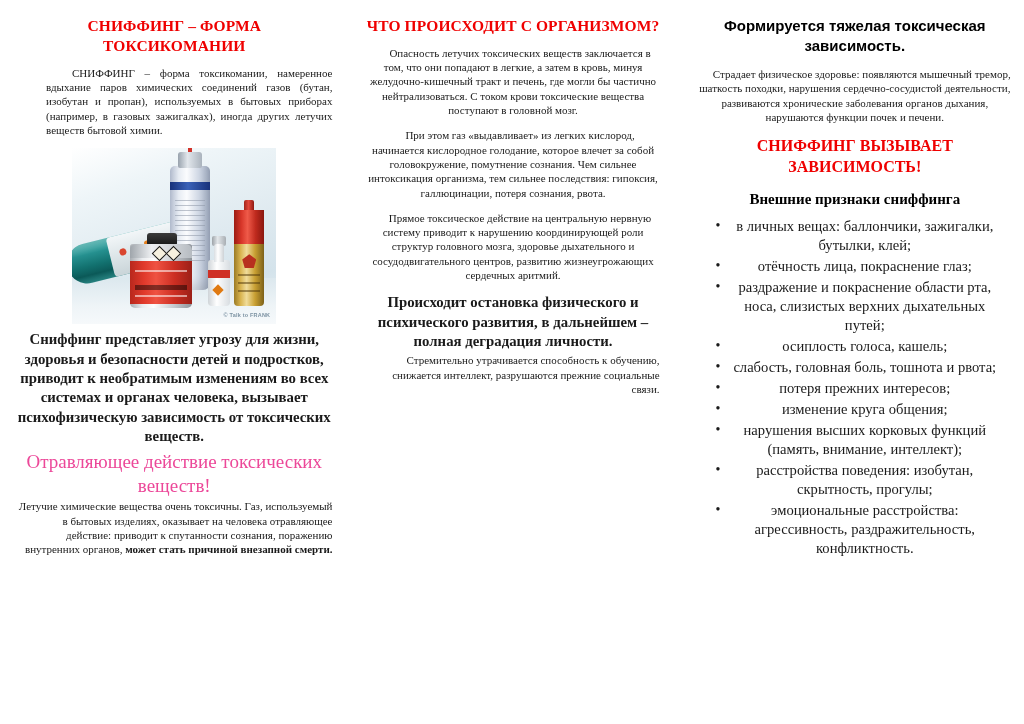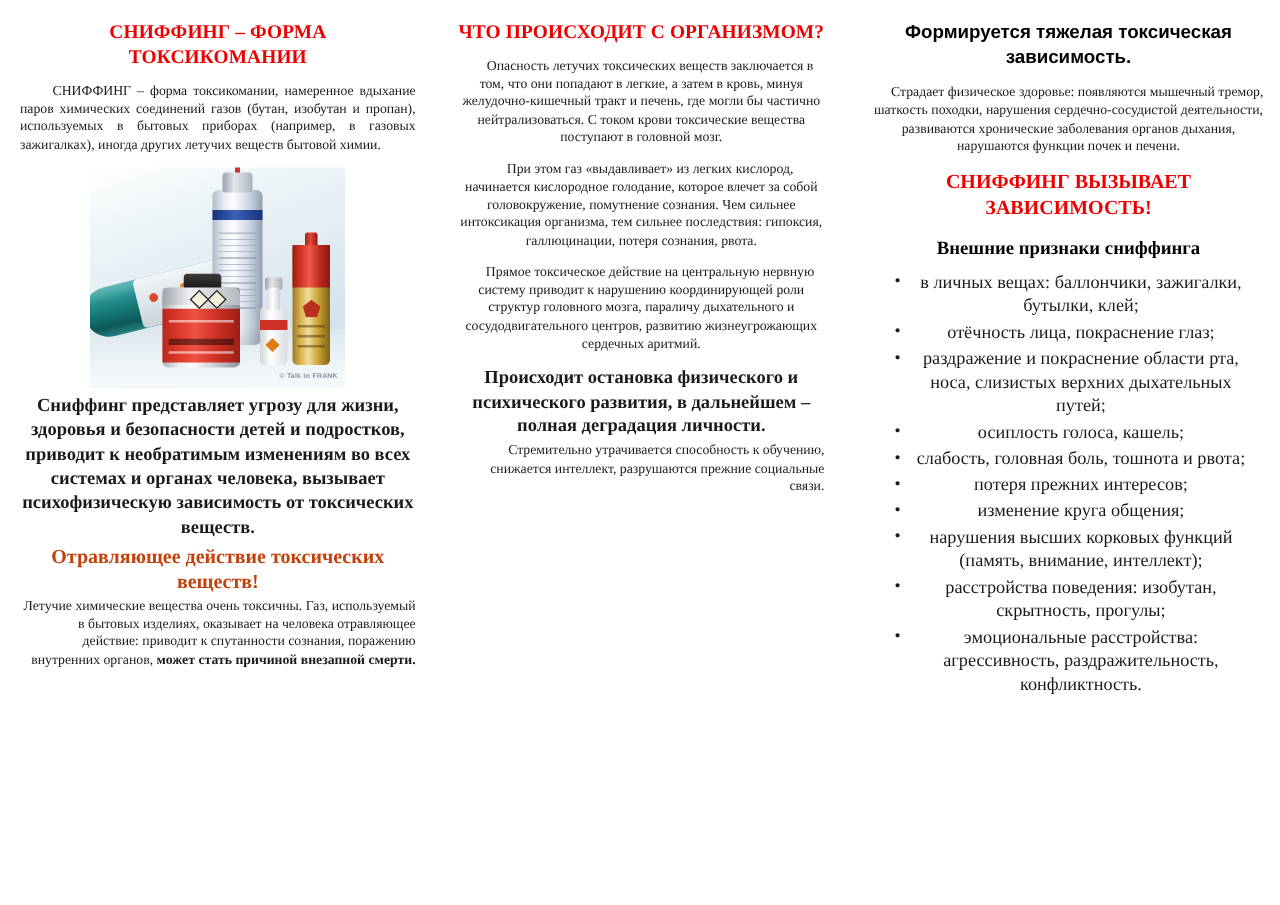--- a/index.html
+++ b/index.html
@@ -49,24 +49,24 @@
   }
   .h-red-2 {
     color: #ef0000;
     font-weight: bold;
     text-align: center;
     font-size: 16px;
     line-height: 1.3;
     margin: 12px 0 10px 0;
   }
   .h-red-small {
-    color: #c2410c;
-    font-weight: bold;
-    text-align: center;
-    font-size: 16px;
+    color: #ec4899;
+    font-weight: normal;
+    text-align: center;
+    font-size: 19px;
     line-height: 1.24;
     margin: 4px 0 2px 0;
   }
   .h-sans-bold {
     font-family: "Liberation Sans", "DejaVu Sans", sans-serif;
     font-weight: bold;
     font-size: 15px;
     text-align: center;
     line-height: 1.3;
     color: #000;
@@ -83,20 +83,21 @@
 
   
   p {
     margin: 0 0 11px 0;
     font-size: 11px;
     line-height: 1.30;
   }
   .p-justify {
     text-align: justify;
     text-indent: 26px;
+    margin-left: 30px;
   }
   .p-justify:last-child { margin-bottom: 0; }
   .p-center {
     text-align: right;
   }
   .p-center-indent {
     text-align: center;
     text-indent: 14px;
   }
   .p-bold-center {
@@ -397,21 +398,21 @@
   <div class="col-gap-1"></div>
 
   <div class="col col-2">
 
     <div class="h-red">ЧТО ПРОИСХОДИТ С ОРГАНИЗМОМ?</div>
 
     <p class="p-center-indent">Опасность летучих токсических веществ заключается в том, что они попадают в легкие, а затем в кровь, минуя желудочно-кишечный тракт и печень, где могли бы частично нейтрализоваться. С током крови токсические вещества поступают в головной мозг.</p>
 
     <p class="p-center-indent">При этом газ «выдавливает» из легких кислород, начинается кислородное голодание, которое влечет за собой головокружение, помутнение сознания. Чем сильнее интоксикация организма, тем сильнее последствия: гипоксия, галлюцинации, потеря сознания, рвота.</p>
 
-    <p class="p-center-indent">Прямое токсическое действие на центральную нервную систему приводит к нарушению координирующей роли структур головного мозга, параличу дыхательного и сосудодвигательного центров, развитию жизнеугрожающих сердечных аритмий.</p>
+    <p class="p-center-indent">Прямое токсическое действие на центральную нервную систему приводит к нарушению координирующей роли структур головного мозга, здоровье дыхательного и сосудодвигательного центров, развитию жизнеугрожающих сердечных аритмий.</p>
 
 
     <p class="p-bold-center">Происходит остановка физического и психического развития, в дальнейшем – полная деградация личности.</p>
 
     <p class="p-center">Стремительно утрачивается способность к обучению, снижается интеллект, разрушаются прежние социальные связи.</p>
   </div>
 
   <div class="col-gap-2"></div>
 
   <div class="col col-3">

